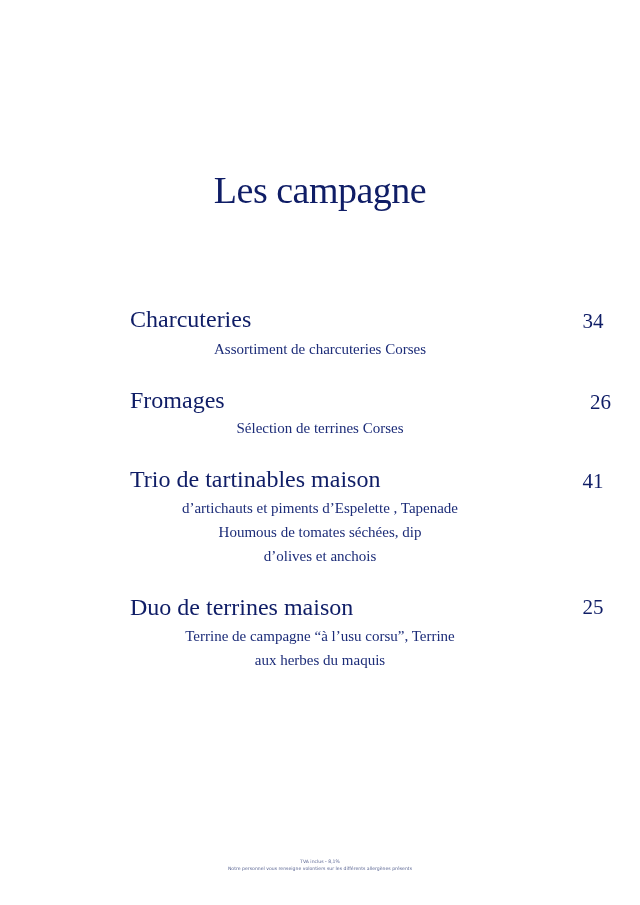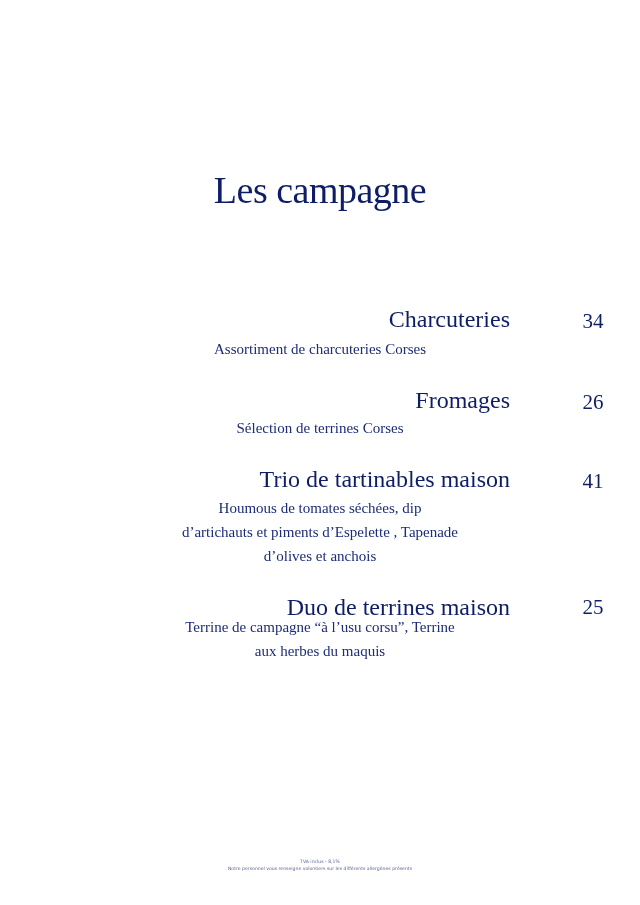--- a/index.html
+++ b/index.html
@@ -8,21 +8,21 @@
       color: #14236e;
       font-family: "DejaVu Serif", "Liberation Serif", serif;
     }
     .page-title {
       position: absolute; top: 168px; left: 0; width: 640px;
       text-align: center; font-size: 38px; letter-spacing: -0.5px;
       font-family: "Liberation Serif", serif; color: #0f1d66;
     }
     .item { position: absolute; left: 0; width: 640px; }
     .item-name {
-      position: absolute; left: 130px; width: 380px; text-align: right;
+      position: absolute; left: 130px; width: 380px; text-align: left;
       font-size: 24px; font-family: "Liberation Serif", serif; color: #0f1d66;
       white-space: nowrap;
     }
     .item-desc {
       position: absolute; left: 120px; width: 400px; text-align: center;
       font-size: 15px; line-height: 24px; font-family: "Liberation Serif", serif;
       color: #1c2c78;
     }
     .item-price {
       position: absolute; left: 575px; width: 36px; text-align: center;
@@ -41,36 +41,36 @@
 
 <div class="item" style="top:306px;">
   <div class="item-name" style="top:0;">Charcuteries</div>
   <div class="item-desc" style="top:31px;">Assortiment de charcuteries Corses</div>
   <div class="item-price" style="top:3px;">34</div>
 </div>
 
 <div class="item" style="top:387px;">
   <div class="item-name" style="top:0;">Fromages</div>
   <div class="item-desc" style="top:29px;">Sélection de terrines Corses</div>
-  <div class="item-price" style="top:3px;">26</div>
+  <div class="item-price" style="top:3px;text-align:right;">26</div>
 </div>
 
 <div class="item" style="top:466px;">
   <div class="item-name" style="top:0;">Trio de tartinables maison</div>
   <div class="item-desc" style="top:30px;">
+    <div>d’artichauts et piments d’Espelette , Tapenade</div>
     <div>Houmous de tomates séchées, dip</div>
-    <div>d’artichauts et piments d’Espelette , Tapenade</div>
     <div>d’olives et anchois</div>
   </div>
   <div class="item-price" style="top:3px;">41</div>
 </div>
 
 <div class="item" style="top:594px;">
   <div class="item-name" style="top:0;">Duo de terrines maison</div>
-  <div class="item-desc" style="top:21px;">
+  <div class="item-desc" style="top:30px;">
     <div>Terrine de campagne “à l’usu corsu”, Terrine</div>
     <div>aux herbes du maquis</div>
   </div>
   <div class="item-price" style="top:1px;">25</div>
 </div>
 
 <div class="footer">
   <div>TVA inclus - 8,1%</div>
   <div>Notre personnel vous renseigne volontiers sur les différents allergènes présents</div>
 </div>

